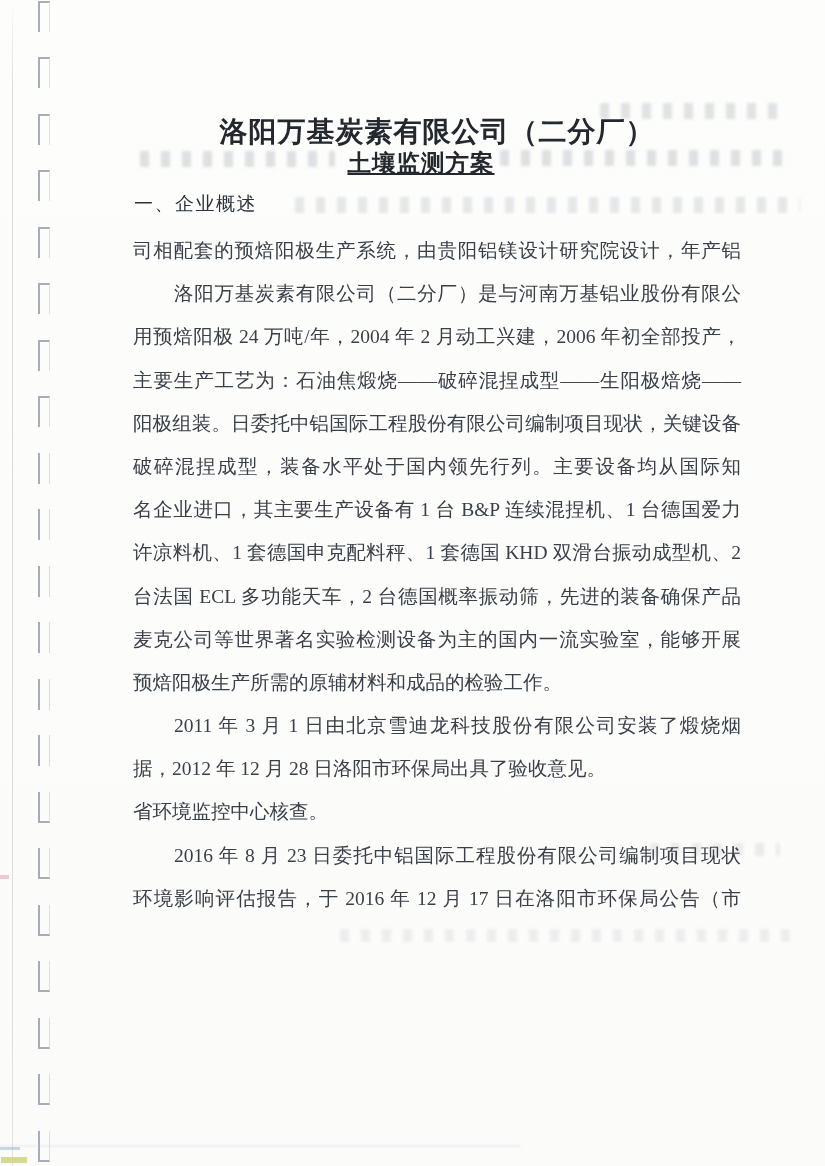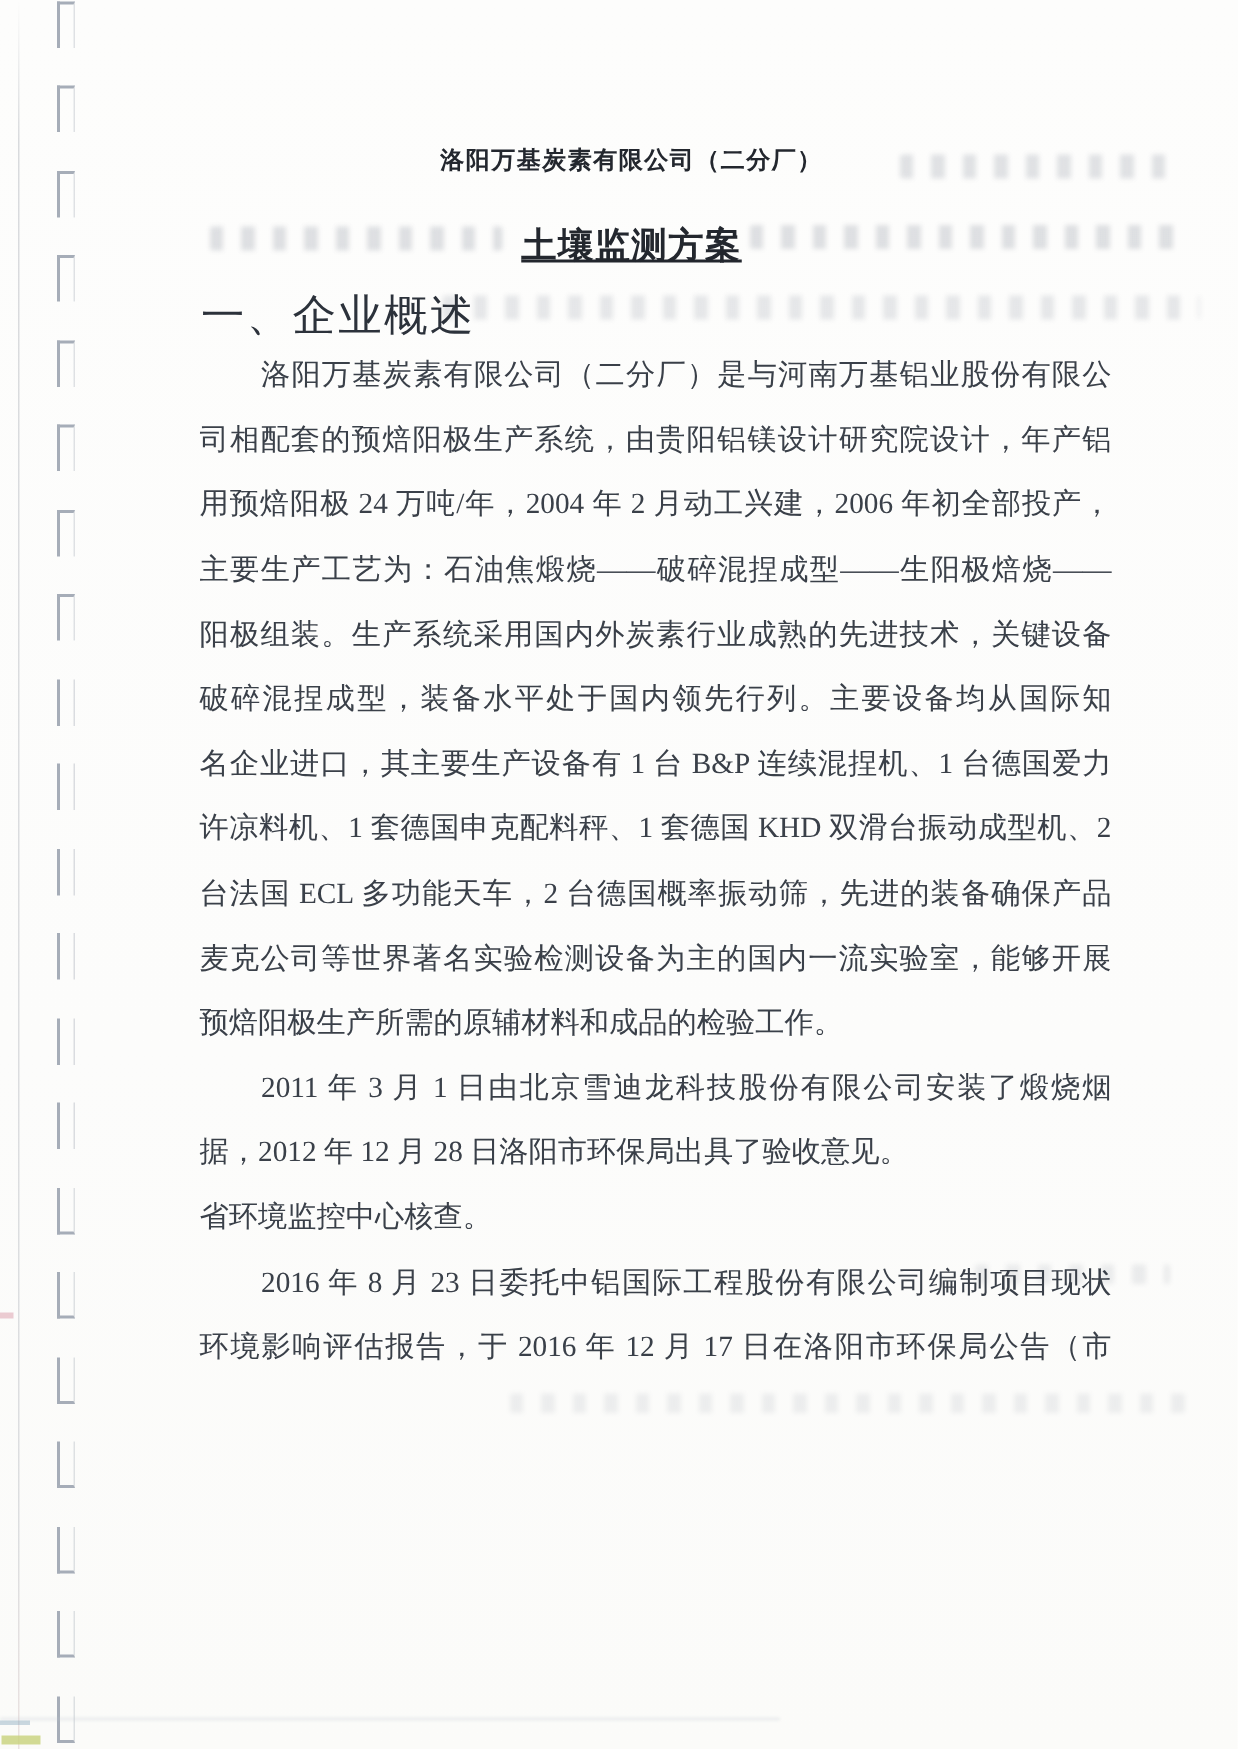--- a/index.html
+++ b/index.html
@@ -33,30 +33,30 @@
   .smudge{
     position:absolute;height:16px;border-radius:2px;
     background:repeating-linear-gradient(90deg,
       rgba(125,132,146,.30) 0px, rgba(125,132,146,.30) 9px,
       rgba(125,132,146,0) 9px, rgba(125,132,146,0) 21px);
     filter:blur(1.8px);
   }
 
   .content{position:absolute;left:133px;top:0;width:608px;color:var(--ink);filter:blur(.3px);}
   .doc-title{
-    position:absolute;top:97px;left:-16px;width:100%;margin:0;
-    text-align:center;font-size:16px;font-weight:700;letter-spacing:1px;color:var(--heading_ink);
+    position:absolute;top:97px;left:-16px;width:100%;margin:16px;
+    text-align:center;font-size:28px;font-weight:700;letter-spacing:1px;color:var(--heading_ink);
   }
   .doc-subtitle{
     position:absolute;top:147px;left:-16px;width:100%;margin:0;
     text-align:center;font-size:23.5px;font-weight:700;letter-spacing:1px;color:var(--heading_ink);text-decoration:underline;
   }
   .section-heading{
     position:absolute;top:191px;left:1px;margin:0;
-    font-size:29px;font-weight:400;letter-spacing:1.5px;color:#2c323b;
+    font-size:19px;font-weight:400;letter-spacing:1.5px;color:#2c323b;
   }
   .body-text{position:absolute;top:229px;left:0;width:608px;}
   .bline{
     height:43.2px;line-height:43.2px;font-size:19.5px;
     white-space:normal;
   }
   .l-j{text-align:justify;text-align-last:justify;text-justify:inter-character;}
   .l-p{text-align:right;text-align-last:left;}
   .l-i{text-indent:41px;}
 
@@ -103,25 +103,25 @@
   <div class="smudge" style="left:295px;top:197px;width:505px;opacity:.6"></div>
   <div class="smudge" style="left:650px;top:843px;width:130px;height:13px;opacity:.45"></div>
   <div class="smudge" style="left:340px;top:929px;width:450px;height:13px;opacity:.4"></div>
 
   <div class="content">
     <h1 class="doc-title">洛阳万基炭素有限公司（二分厂）</h1>
     <h2 class="doc-subtitle">土壤监测方案</h2>
     <h3 class="section-heading">一、企业概述</h3>
 
     <div class="body-text">
+      <div class="bline l-j">司相配套的预焙阳极生产系统，由贵阳铝镁设计研究院设计，年产铝</div>
       <div class="bline l-j l-i">洛阳万基炭素有限公司（二分厂）是与河南万基铝业股份有限公</div>
-      <div class="bline l-j">司相配套的预焙阳极生产系统，由贵阳铝镁设计研究院设计，年产铝</div>
       <div class="bline l-j">用预焙阳极 24 万吨/年，2004 年 2 月动工兴建，2006 年初全部投产，</div>
       <div class="bline l-j">主要生产工艺为：石油焦煅烧——破碎混捏成型——生阳极焙烧——</div>
-      <div class="bline l-j">阳极组装。生产系统采用国内外炭素行业成熟的先进技术，关键设备</div>
+      <div class="bline l-j">阳极组装。日委托中铝国际工程股份有限公司编制项目现状，关键设备</div>
       <div class="bline l-j">破碎混捏成型，装备水平处于国内领先行列。主要设备均从国际知</div>
       <div class="bline l-j">名企业进口，其主要生产设备有 1 台 B&amp;P 连续混捏机、1 台德国爱力</div>
       <div class="bline l-j">许凉料机、1 套德国申克配料秤、1 套德国 KHD 双滑台振动成型机、2</div>
       <div class="bline l-j">台法国 ECL 多功能天车，2 台德国概率振动筛，先进的装备确保产品</div>
       <div class="bline l-j">麦克公司等世界著名实验检测设备为主的国内一流实验室，能够开展</div>
       <div class="bline l-p">预焙阳极生产所需的原辅材料和成品的检验工作。</div>
       <div class="bline l-j l-i">2011 年 3 月 1 日由北京雪迪龙科技股份有限公司安装了煅烧烟</div>
       <div class="bline l-p">据，2012 年 12 月 28 日洛阳市环保局出具了验收意见。</div>
       <div class="bline l-p">省环境监控中心核查。</div>
       <div class="bline l-j l-i">2016 年 8 月 23 日委托中铝国际工程股份有限公司编制项目现状</div>

